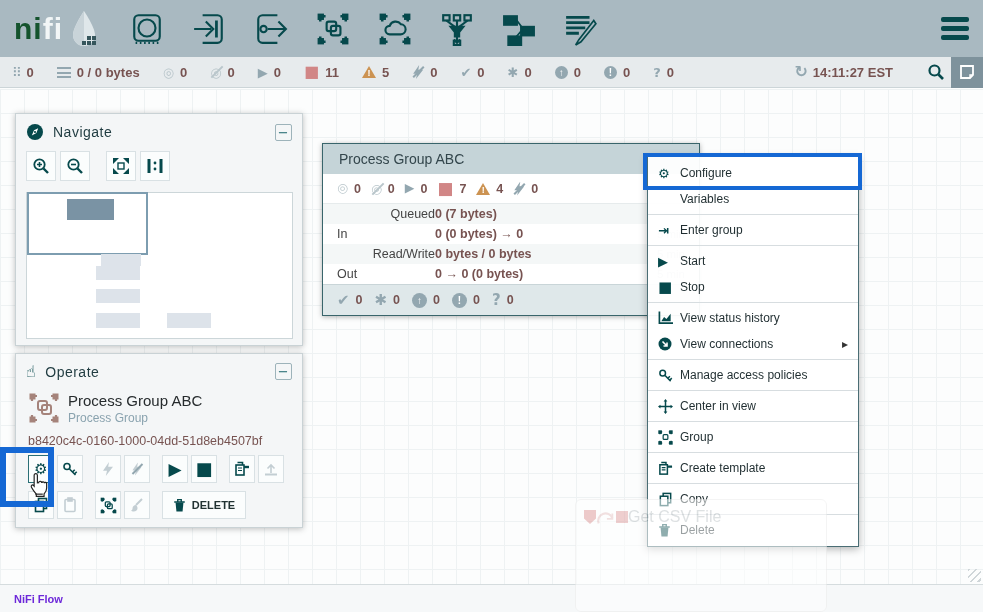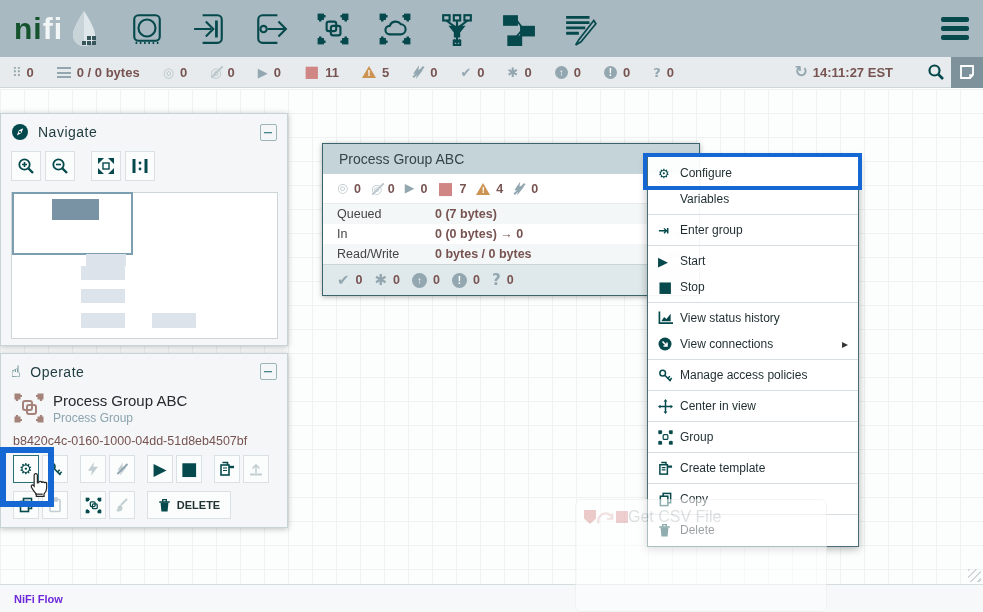--- a/index.html
+++ b/index.html
@@ -47,21 +47,21 @@
   .slashring { position:relative; display:inline-block; }
   .slashring::after { content:""; position:absolute; left:-1px; top:6px; width:16px; height:2px; background:#b9c6cb; transform:rotate(-45deg); }
 
   
   .canvas { position:absolute; left:0; top:89px; width:983px; height:523px;
     background-color:#fcfdfd;
     background-image:linear-gradient(to right,#eef2f3 1px,transparent 1px),linear-gradient(to bottom,#eef2f3 1px,transparent 1px);
     background-size:24px 24px; }
 
   
-  .panel { position:absolute; background:#f4f6f7; border:1px solid #c9d2d5; box-shadow:0 1px 6px rgba(0,0,0,.25); }
+  .panel { position:absolute; background:#f4f6f7; border:1px solid #c9d2d5; box-shadow:0 1px 6px rgba(0,0,0,.25);margin-left:15px; }
   .p-head { display:flex; align-items:center; gap:9px; padding:9px 10px 6px 10px; font-size:14px; color:#1f3b40; letter-spacing:.5px; }
   .collapse { margin-left:auto; width:17px; height:17px; border:1px solid #9db3ba; border-radius:2px; color:#2a6f76; font-size:13px; display:flex; align-items:center; justify-content:center; background:#f4f6f7; cursor:pointer; }
   .btn30 { width:30px; height:30px; background:#fbfdfd; border:1px solid #d9e1e4; display:flex; align-items:center; justify-content:center; cursor:pointer; }
   .nav-btns { display:flex; gap:4px; padding:4px 10px; }
   .nav-btns .sp { width:8px; }
   .minimap { position:absolute; left:10px; top:78px; width:267px; height:147px; background:#fff; border:1px solid #ccd6d9; cursor:pointer; }
   .viewport { position:absolute; left:0; top:-1px; width:121px; height:63px; border:2px solid #7d9db0; background:#fff; }
   .mm-slate { position:absolute; background:#7a93a4; }
   .mm-box { position:absolute; background:#dde3ea; }
 
@@ -78,21 +78,21 @@
   .ob.dis svg { stroke:#c3ced3; }
   .ob.wide { width:84px; gap:6px; font-size:11px; font-weight:bold; color:#233; }
   .gap14 { width:12px; } .gap2 { width:3px; }
 
   
   .pg { position:absolute; left:322px; top:54px; width:378px; background:#fff; border:1px solid #39656b; box-shadow:0 1px 5px rgba(0,0,0,.3); font-size:12.5px; }
   .pg-title { height:30px; background:#c5d4d8; display:flex; align-items:center; padding:0 16px; font-size:14px; color:#33464c; }
   .pg-stats { height:30px; display:flex; align-items:center; gap:10px; padding:0 14px; border-bottom:1px solid #e6ebec; }
   .pg-stats .cnt { font-weight:bold; color:#775351; margin-left:-4px; }
   .pg-row { height:20px; display:flex; align-items:center; padding:0 14px; }
-  .pg-row.alt { background:#f4f7f7; }
+  .pg-row.alt { background:#f4f7f7;text-align:right; }
   .pg-row .lbl { width:98px; color:#444; }
   .pg-row .val { font-weight:bold; color:#775351; }
   .pg-row .win { margin-left:auto; color:#a9b4b8; font-size:11.5px; }
   .pg-foot { height:31px; background:#dfe8ea; display:flex; align-items:center; gap:12px; padding:0 14px; border-top:1px solid #c9d5d8; }
   .pg-foot .cnt { font-weight:bold; color:#775351; margin-left:-6px; }
 
   
   .menu { position:absolute; left:647px; top:67px; width:212px; background:rgba(255,255,255,.95); border:1px solid #4a6d74; box-shadow:0 2px 8px rgba(0,0,0,.3); padding:3px 0; }
   .mi { height:26px; display:flex; align-items:center; padding:0 10px; font-size:12px; color:#1f2d30; cursor:pointer; }
   .mi .mic { width:22px; display:flex; align-items:center; font-size:13px; color:#06494c; }
@@ -317,20 +317,25 @@
       <div class="pg-row">
           <span class="lbl">In</span>
           <span class="val">0 (0 bytes) → 0</span>
           <span class="win">5 min</span>
         </div>
       <div class="pg-row alt">
           <span class="lbl">Read/Write</span>
           <span class="val">0 bytes / 0 bytes</span>
           <span class="win">5 min</span>
         </div>
+      <div class="pg-row">
+          <span class="lbl">Out</span>
+          <span class="val">0 → 0 (0 bytes)</span>
+          <span class="win">5 min</span>
+        </div>
       <div class="pg-foot">
         <span class="g g-check gray" style="font-size:15px"></span>
           <span class="cnt">0</span>
         <span class="g g-ast gray" style="font-size:15px"></span>
           <span class="cnt">0</span>
         <span class="ci" style="width:15px;height:15px">↑</span>
           <span class="cnt">0</span>
         <span class="ci" style="width:15px;height:15px">!</span>
           <span class="cnt">0</span>
         <span class="g g-q gray" style="font-size:15px"></span>

